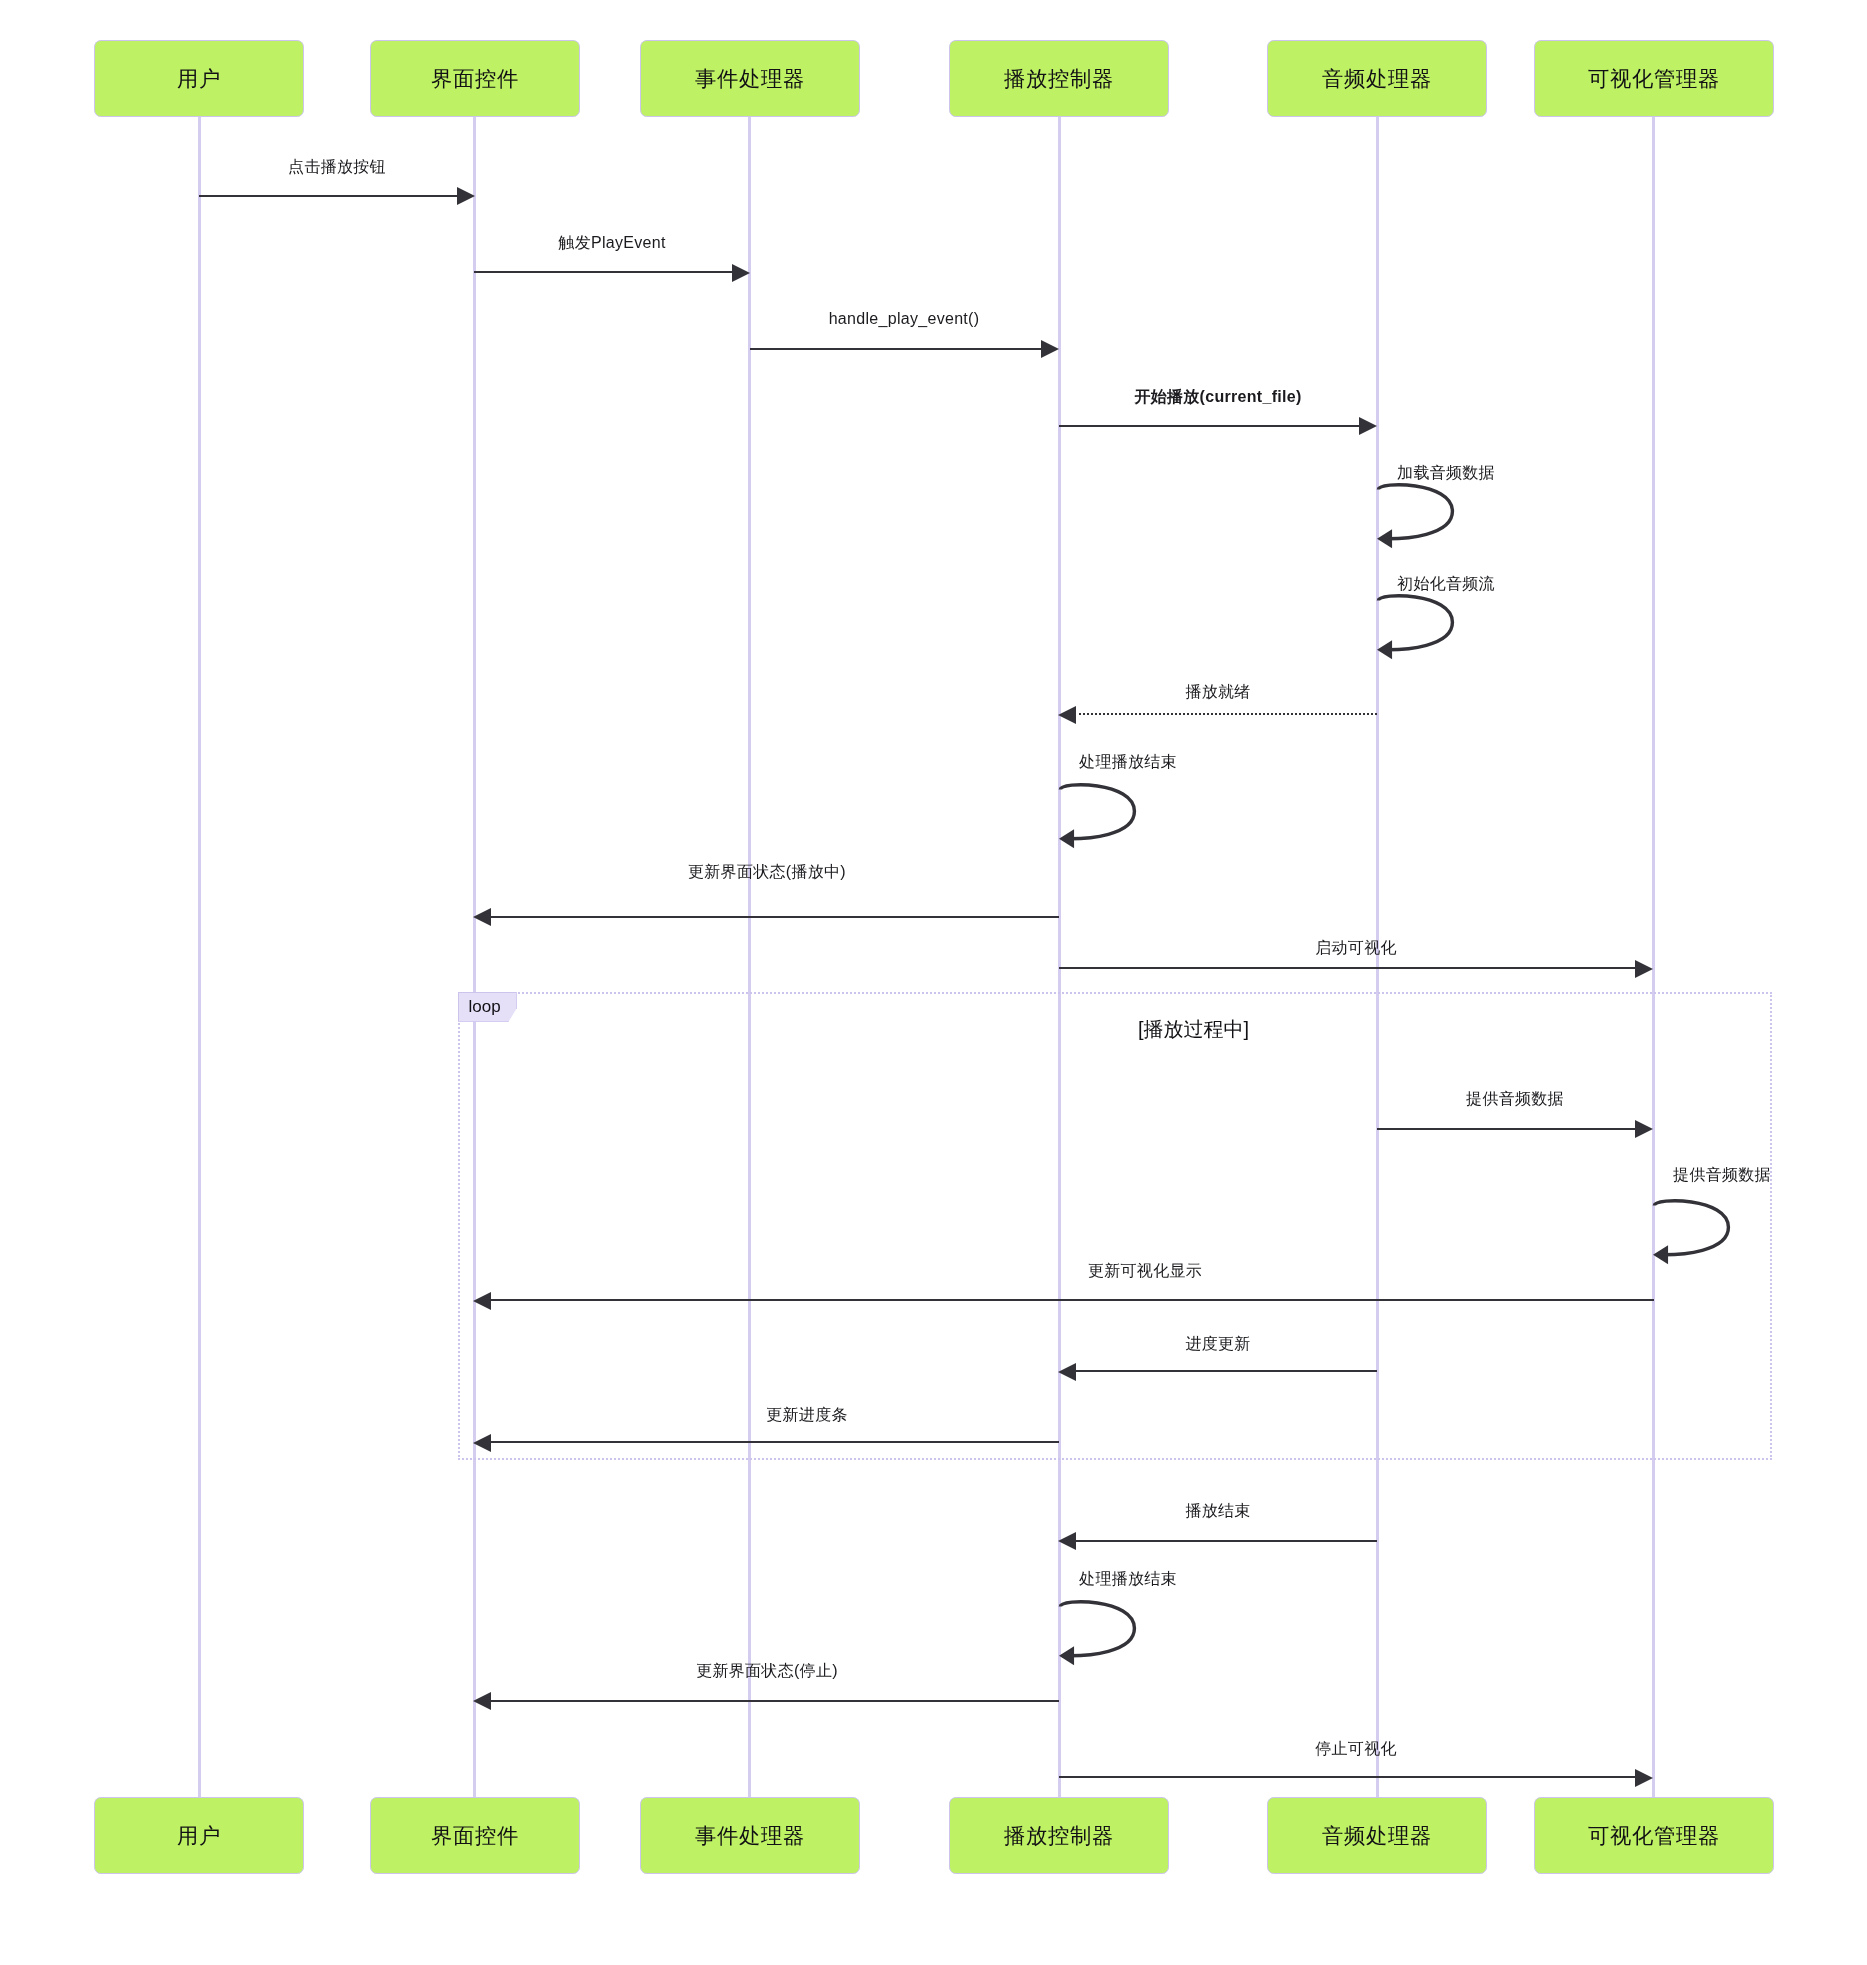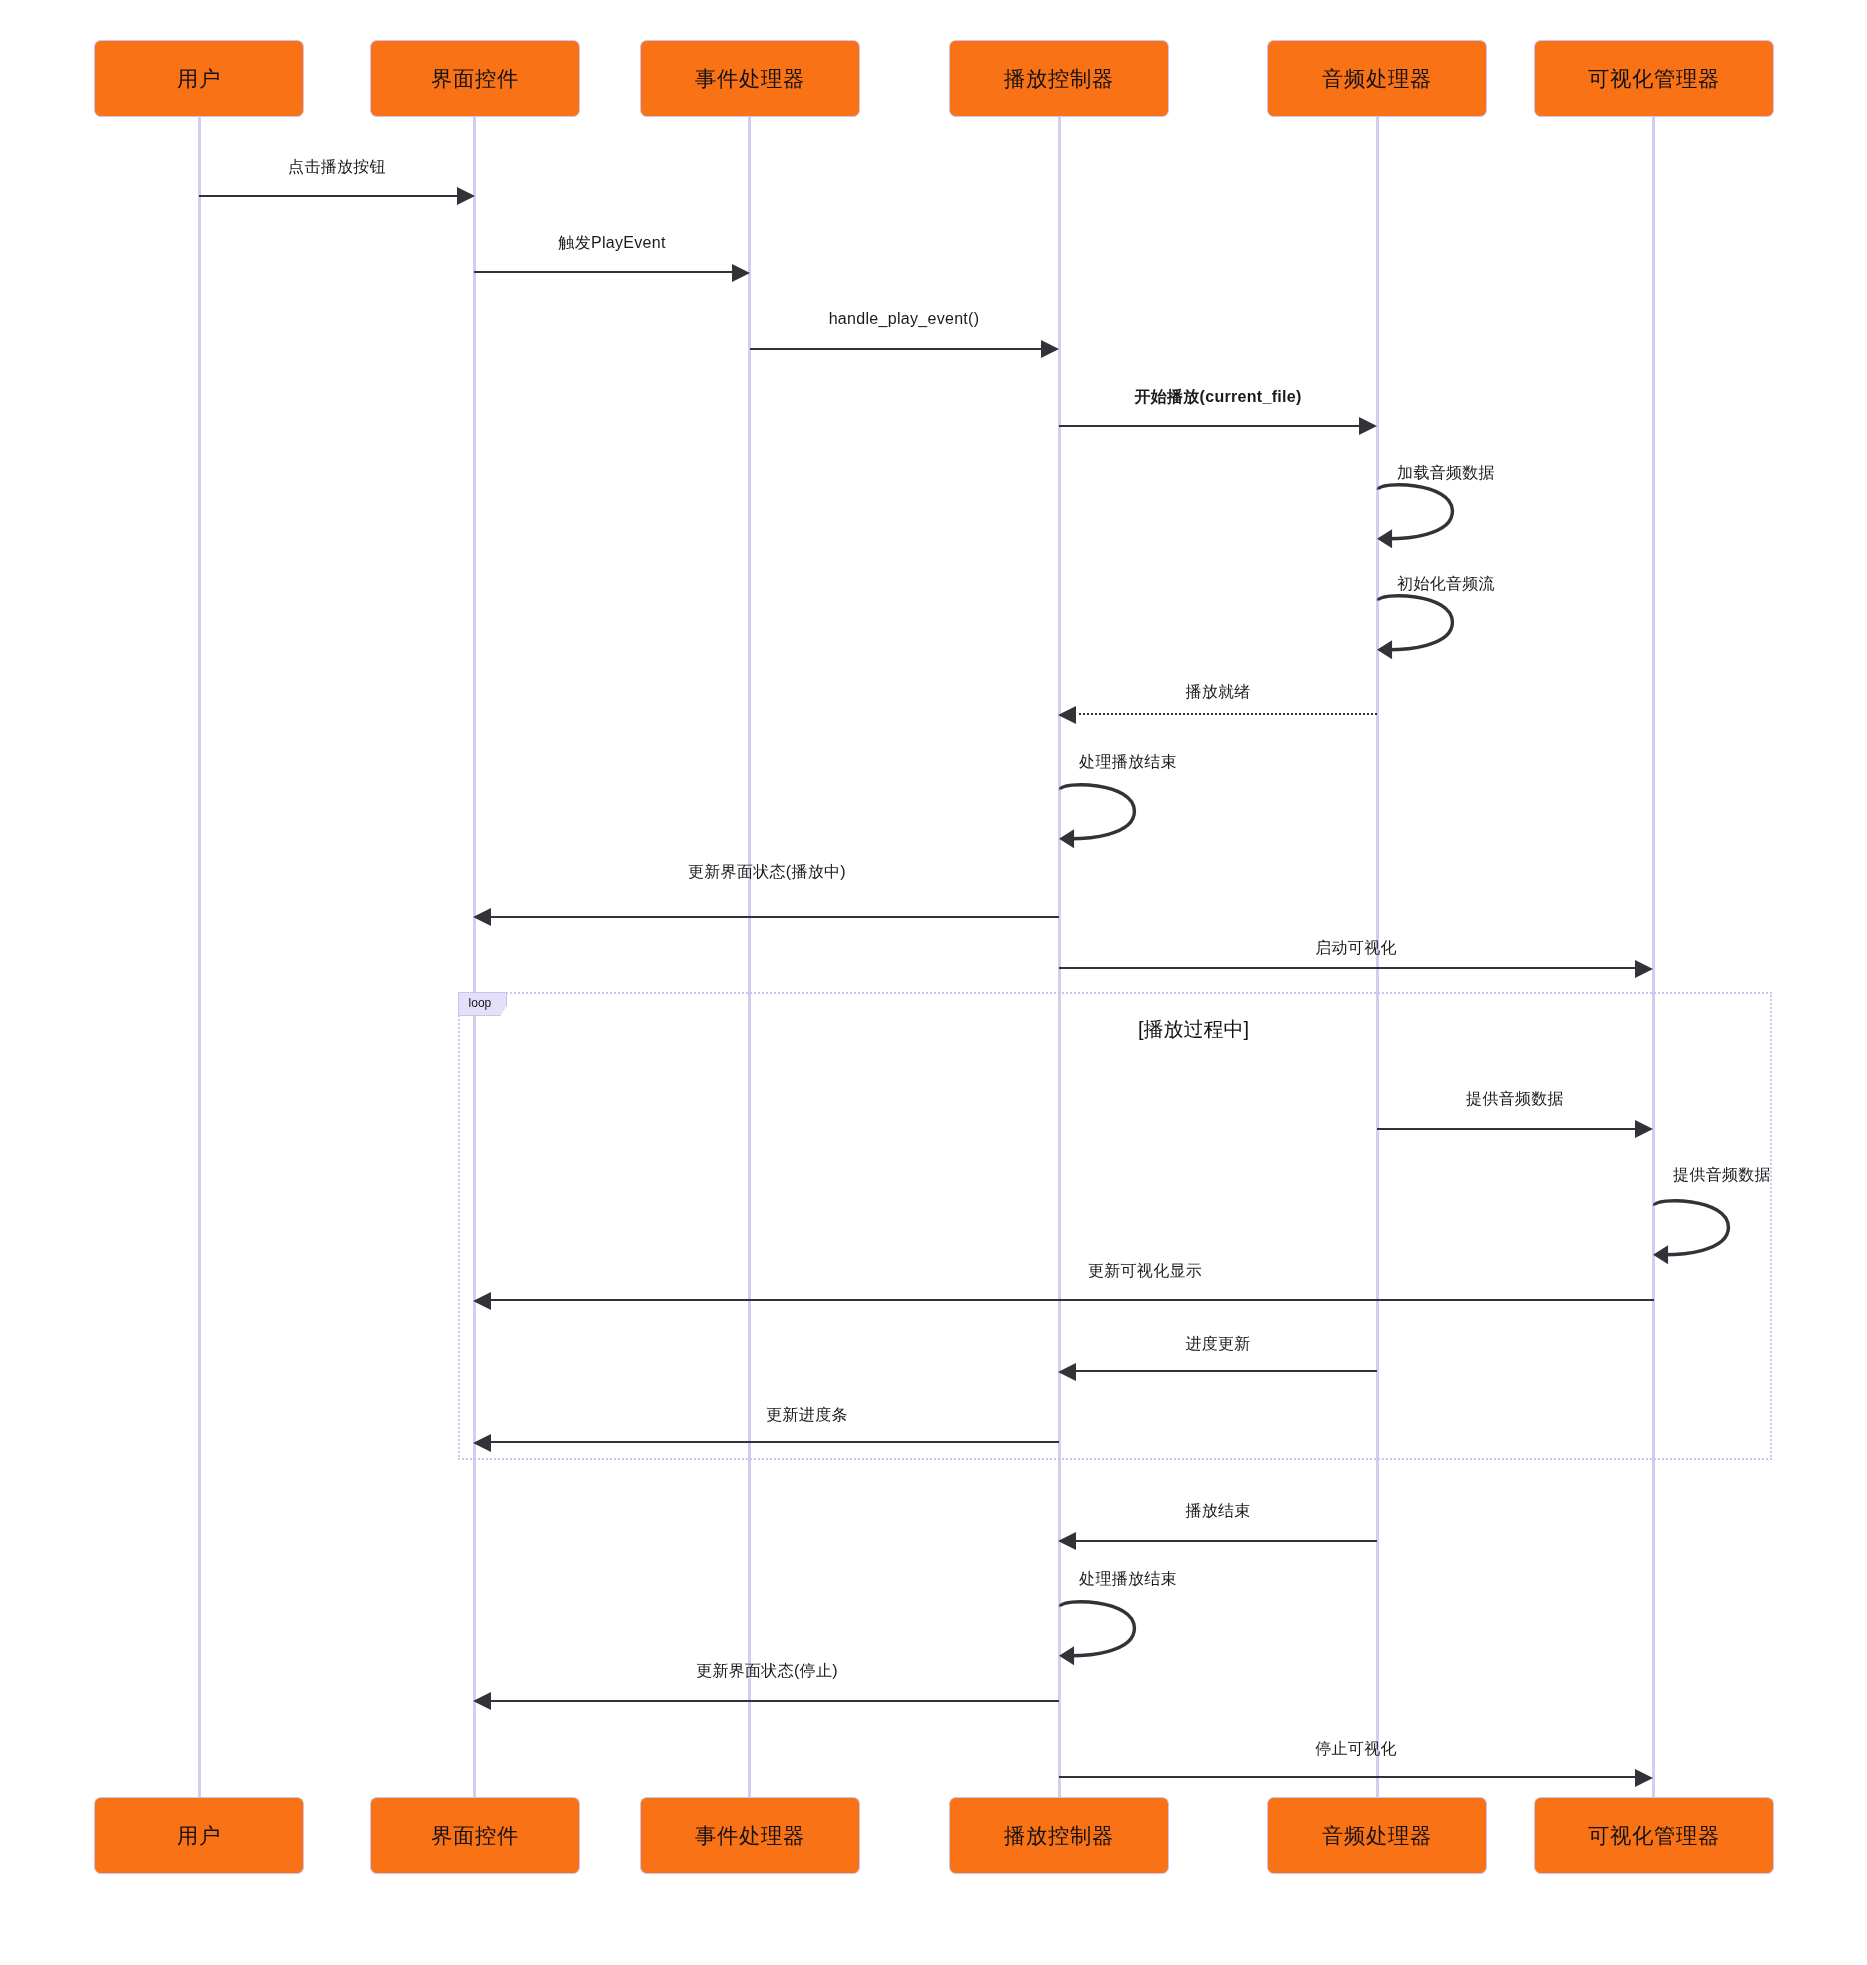--- a/index.html
+++ b/index.html
@@ -24,21 +24,21 @@
     width: 3.4px;
     background: #d5cdf0;
     top: 117px;
     height: 1680px;
   }
 
   
   .actor-box {
     position: absolute;
     box-sizing: border-box;
-    background: #f97316;
+    background: #bef264;
     border: 1.4px solid #cdc4ee;
     border-radius: 6.9px;
     display: flex;
     align-items: center;
     justify-content: center;
     color: #111014;
     font-size: 21.3px;
     letter-spacing: 0.7px;
     white-space: nowrap;
   }
@@ -48,21 +48,21 @@
     position: absolute;
     box-sizing: border-box;
     border: 2.1px dotted #cdc4ee;
     background: transparent;
   }
   .loop-tag {
     position: absolute;
     background: #e5e0f8;
     border: 1.4px solid #cdc4ee;
     color: #111014;
-    font-size: 12px;
+    font-size: 17px;
     padding: 4.1px 15px 4.1px 9.6px;
     -webkit-clip-path: polygon(0 0, 100% 0, 100% 55%, 86% 100%, 0 100%);
     clip-path: polygon(0 0, 100% 0, 100% 55%, 86% 100%, 0 100%);
     line-height: 1.15;
   }
   .loop-cond {
     position: absolute;
     font-size: 20px;
     color: #111014;
     white-space: nowrap;

